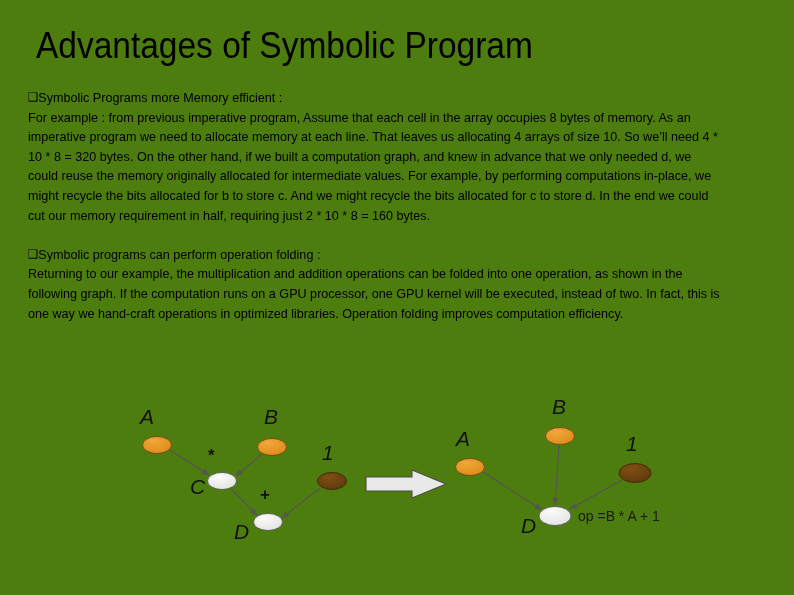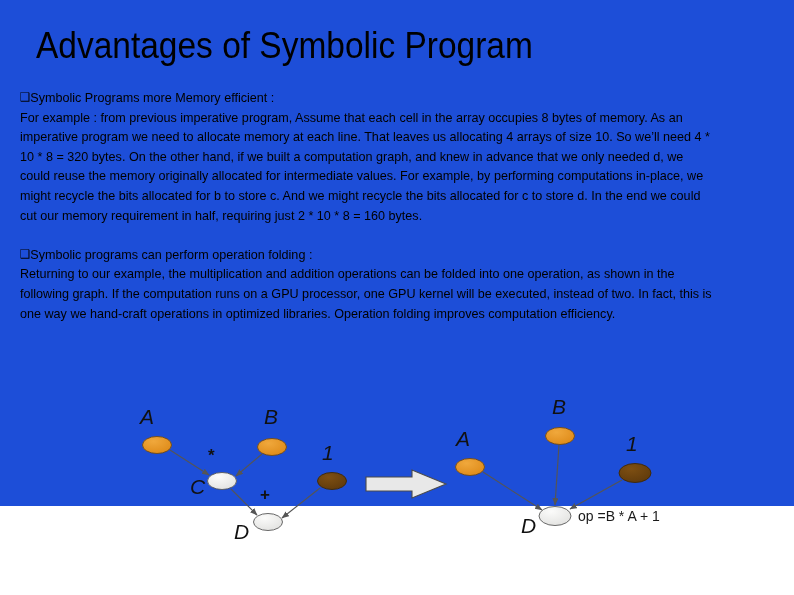--- a/index.html
+++ b/index.html
@@ -13,22 +13,22 @@
     position: relative;
     overflow: hidden;
     font-family: "Liberation Sans", sans-serif;
     color: #000000;
   }
 
   #slide {
     position: absolute;
     left: 0; top: 0;
     width: 794px;
-    height: 506px;
-    background: #1d4ed8;
+    height: 595px;
+    background: #4d7c0f;
   }
 
   
   #slide-title {
     position: absolute;
     left: 36px;
     top: 24px;
     width: 720px;
     font-family: "Liberation Sans", sans-serif;
     font-size: 36px;
@@ -37,21 +37,21 @@
     letter-spacing: 0px;
     color: #000000;
     transform: scaleX(0.93);
     transform-origin: left top;
     white-space: nowrap;
   }
 
   
   #body-block {
     position: absolute;
-    left: 20px;
+    left: 28px;
     top: 88px;
     width: 726px;
   }
 
   .para {
     font-family: "Liberation Sans", sans-serif;
     font-size: 13.2px;
     line-height: 19.6px;
     color: #000000;
     text-align: left;

